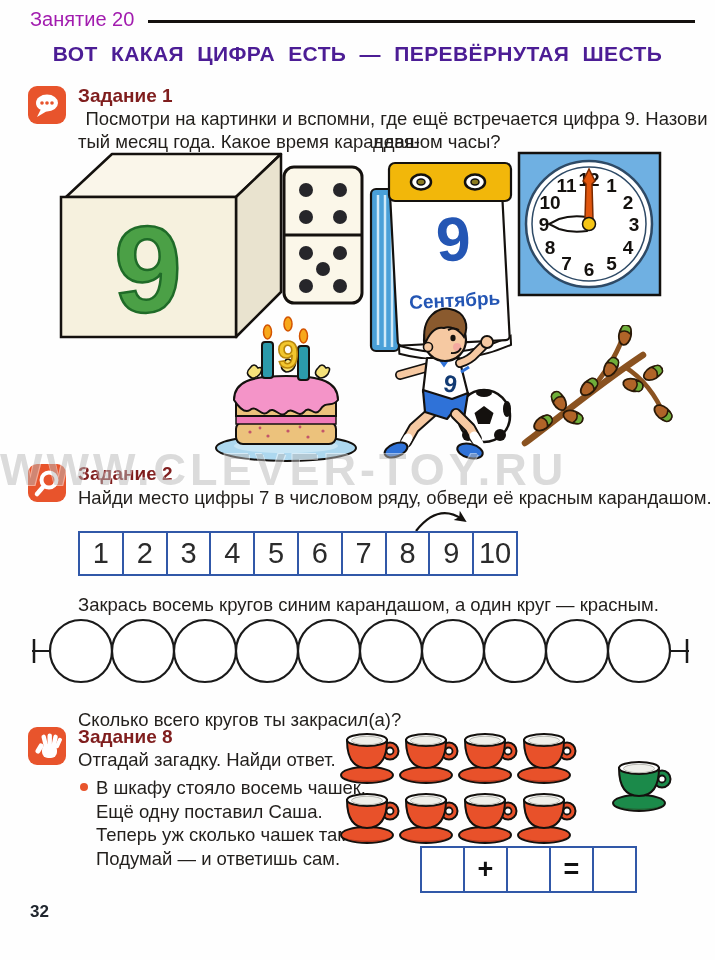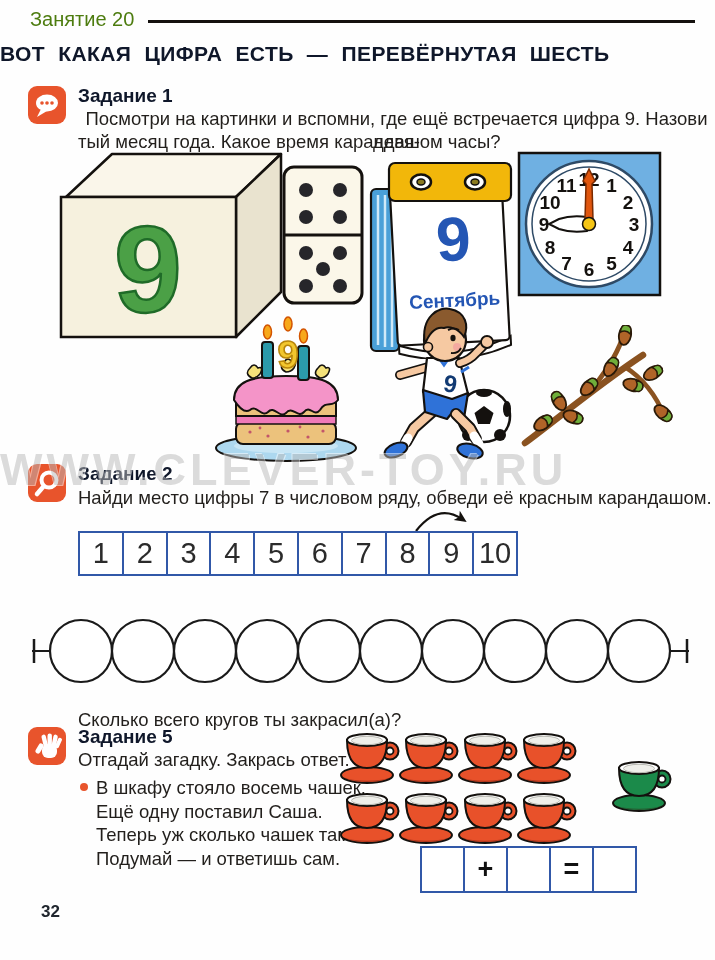--- a/index.html
+++ b/index.html
@@ -1,41 +1,41 @@
 <!DOCTYPE html>
 <html><head>
 <meta charset="utf-8">
 <style>
   html,body{margin:0;padding:0;background:#888;}
   #page{position:relative;width:715px;height:960px;background:#fefefe;overflow:hidden;
         font-family:"Liberation Sans","DejaVu Sans",sans-serif;color:#1e1c1a;margin:0 auto;}
   .abs{position:absolute;}
   .hdr{left:30px;top:8px;right:20px;display:flex;align-items:center;}
-  .hdr-label{font-size:20px;color:#4d7c0f;white-space:nowrap;}
+  .hdr-label{font-size:20px;color:#a21caf;white-space:nowrap;}
   .hdr-rule{flex:1;height:3px;background:#14110e;margin-left:14px;margin-top:4px;}
-  .title{left:0;right:0;top:42px;text-align:left;font-size:21px;font-weight:bold;
-         letter-spacing:.4px;word-spacing:7px;color:#0f172a;}
+  .title{left:0;right:0;top:42px;text-align:center;font-size:21px;font-weight:bold;
+         letter-spacing:.4px;word-spacing:7px;color:#4c1d95;}
   .task-icon{width:38px;height:38px;border-radius:9px;background:#e8542c;left:28px;
              display:flex;align-items:center;justify-content:center;}
-  .task-h{font-size:19px;font-weight:bold;left:78px;color:#0f172a;}
+  .task-h{font-size:19px;font-weight:bold;left:78px;color:#7f1d1d;}
   .task-t{font-size:18.5px;left:78px;color:#221f1c;line-height:23px;text-align:center;}
   .numrow{left:78px;top:531px;display:flex;border:2px solid #3158a8;background:#fff;}
   .ncell{width:41.8px;height:41px;border-left:2px solid #3158a8;display:flex;
          align-items:center;justify-content:center;font-size:29px;color:#2b2b2b;}
   .ncell:first-child{border-left:none;}
   .eqrow{left:420px;top:846px;display:flex;}
   .eqcell{width:41px;height:43px;border:2px solid #3158a8;margin-left:-2px;background:#fff;
           display:flex;align-items:center;justify-content:center;font-size:27px;font-weight:bold;color:#111;}
   .eqcell:first-child{margin-left:0;}
   .riddle-line{font-size:18.5px;color:#221f1c;line-height:23.5px;}
   .bullet{width:8px;height:8px;border-radius:50%;background:#e8542c;left:80px;top:783px;}
   .watermark{left:0;right:0;top:444px;text-align:left;font-size:45px;font-weight:bold;
              letter-spacing:4px;color:#b9b9b9;opacity:.5;white-space:nowrap;z-index:6;
              pointer-events:none;text-shadow:1px 1px 0 #fff,-1px -1px 0 #fff;}
-  .pagenum{left:41px;top:902px;font-size:17px;font-weight:bold;color:#20262e;}
+  .pagenum{left:30px;top:902px;font-size:17px;font-weight:bold;color:#20262e;}
   svg text{font-family:"Liberation Sans","DejaVu Sans",sans-serif;}
 </style>
 </head>
 <body>
 
 <div id="page">
 
   <div class="abs hdr">
     <span class="hdr-label">Занятие 20</span>
     <span class="hdr-rule"></span>
@@ -263,20 +263,21 @@
         <span>8</span>
       </div>
     <div class="ncell">
         <span>9</span>
       </div>
     <div class="ncell">
         <span>10</span>
       </div>
   </div>
 
+  <div class="abs task-t" style="top:593px;">Закрась восемь кругов синим карандашом, а один круг — красным.</div>
 
   <svg class="abs" style="left:28px;top:614px;" width="665" height="74" viewBox="0 0 665 74">
     <line x1="4" y1="37" x2="661" y2="37" stroke="#1a1a1a" stroke-width="2.2"></line>
     <line x1="6" y1="25" x2="6" y2="49" stroke="#1a1a1a" stroke-width="2.5"></line>
     <line x1="659" y1="25" x2="659" y2="49" stroke="#1a1a1a" stroke-width="2.5"></line>
     <circle cx="53" cy="37" r="31" fill="#fff" stroke="#1a1a1a" stroke-width="2.2"></circle>
     <circle cx="115" cy="37" r="31" fill="#fff" stroke="#1a1a1a" stroke-width="2.2"></circle>
     <circle cx="177" cy="37" r="31" fill="#fff" stroke="#1a1a1a" stroke-width="2.2"></circle>
     <circle cx="239" cy="37" r="31" fill="#fff" stroke="#1a1a1a" stroke-width="2.2"></circle>
     <circle cx="301" cy="37" r="31" fill="#fff" stroke="#1a1a1a" stroke-width="2.2"></circle>
@@ -294,22 +295,22 @@
       <g fill="#fff">
         <rect x="10" y="13" width="15" height="14" rx="6"></rect>
         <rect x="5" y="12" width="5" height="11" rx="2.5" transform="rotate(30 7.5 17.5)"></rect>
         <rect x="10.5" y="3.5" width="4.4" height="13" rx="2.2" transform="rotate(-14 12.7 10)"></rect>
         <rect x="15.5" y="2.5" width="4.4" height="14" rx="2.2"></rect>
         <rect x="20.5" y="3.5" width="4.4" height="13" rx="2.2" transform="rotate(12 22.7 10)"></rect>
         <rect x="24.5" y="6.5" width="4" height="11" rx="2" transform="rotate(24 26.5 12)"></rect>
       </g>
     </svg>
   </div>
-  <div class="abs task-h" style="top:726px;">Задание 5</div>
-  <div class="abs task-t" style="top:748px;">Отгадай загадку. Закрась ответ.</div>
+  <div class="abs task-h" style="top:726px;">Задание 8</div>
+  <div class="abs task-t" style="top:748px;">Отгадай загадку. Найди ответ.</div>
 
   <div class="abs bullet"></div>
   <div class="abs" style="left:96px;top:776px;">
     <div class="riddle-line">В шкафу стояло восемь чашек.</div>
     <div class="riddle-line">Ещё одну поставил Саша.</div>
     <div class="riddle-line">Теперь уж сколько чашек там?</div>
     <div class="riddle-line">Подумай — и ответишь сам.</div>
   </div>
 
   <svg class="abs" style="left:336px;top:724px;" width="345" height="126" viewBox="0 0 345 126">

